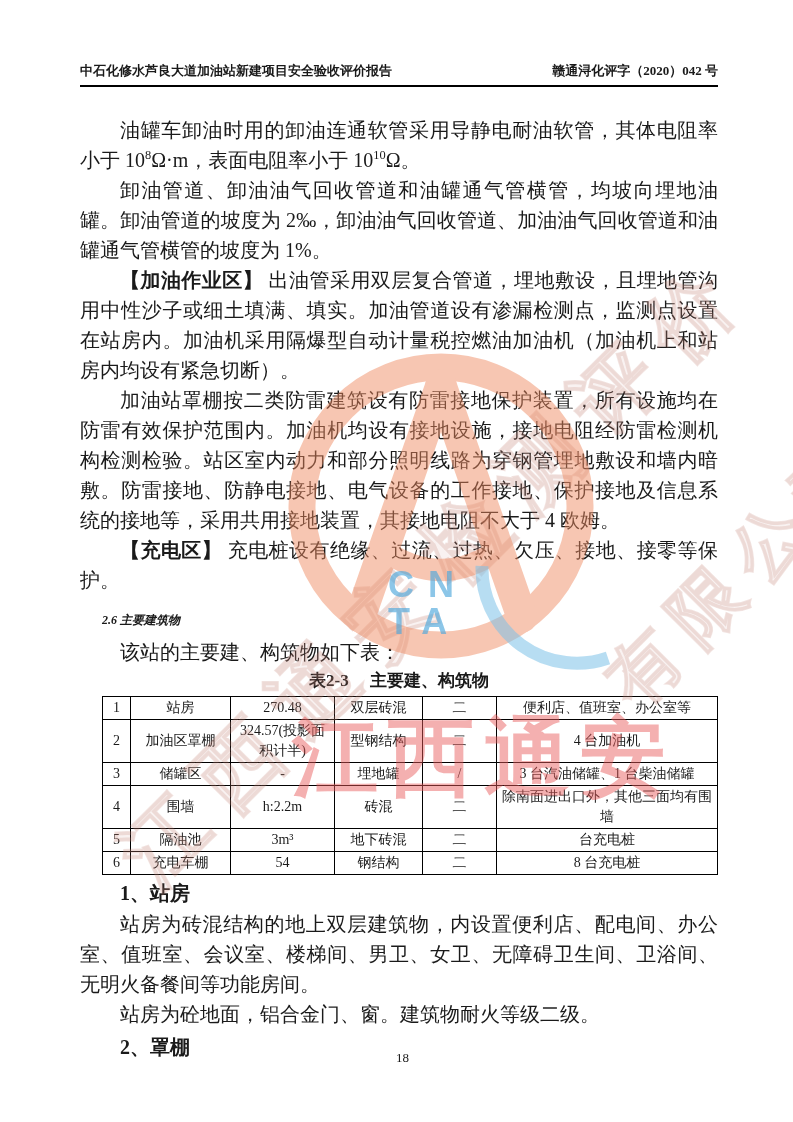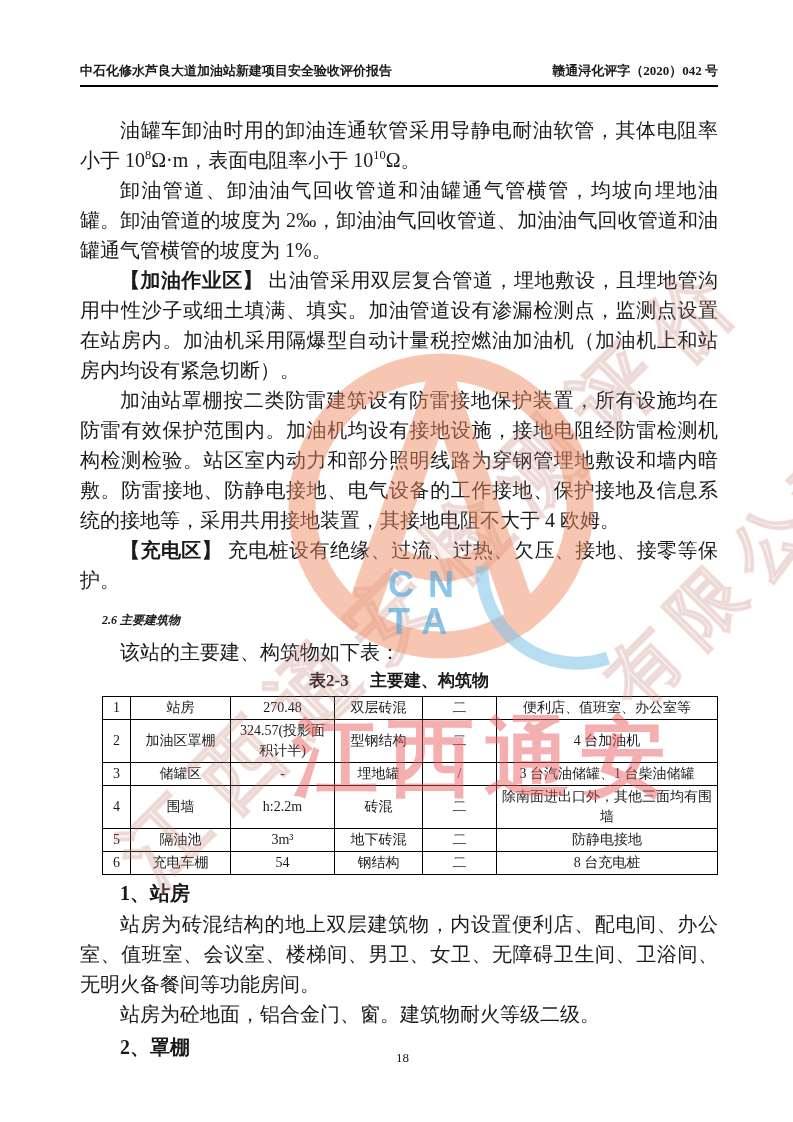--- a/index.html
+++ b/index.html
@@ -168,21 +168,21 @@
         <td>砖混</td>
         <td>二</td>
         <td>除南面进出口外，其他三面均有围墙</td>
       </tr>
       <tr>
         <td>5</td>
         <td>隔油池</td>
         <td>3m³</td>
         <td>地下砖混</td>
         <td>二</td>
-        <td>防静电接地</td>
+        <td>台充电桩</td>
       </tr>
       <tr>
         <td>6</td>
         <td>充电车棚</td>
         <td>54</td>
         <td>钢结构</td>
         <td>二</td>
         <td>8 台充电桩</td>
       </tr>
     </tbody>

